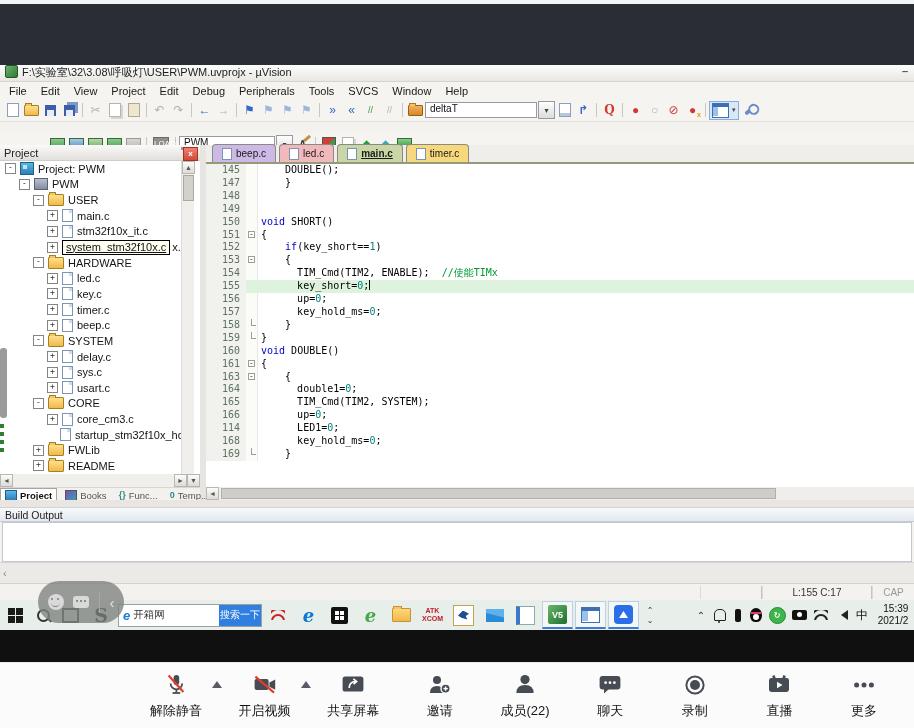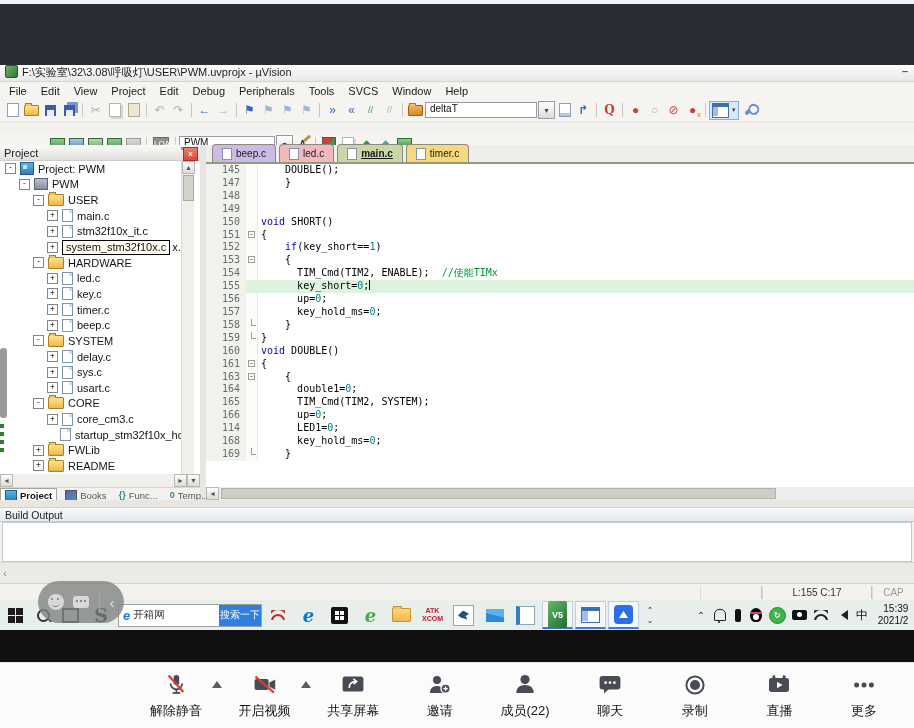--- a/index.html
+++ b/index.html
@@ -74,21 +74,21 @@
   .i-folder::before,.i-folderc::before{content:"";position:absolute;left:0;top:-3px;width:5px;height:2px;
     background:#f3c666;border:1px solid #a5801f;border-bottom:none;}
   .i-file{width:9px;height:11px;background:#fff;border:1px solid #7d94b4;margin-right:4px;flex:none;position:relative;}
   .i-file::before{content:"";position:absolute;right:0;top:0;width:3px;height:3px;background:#cfdcec;}
   .i-project{width:12px;height:11px;background:linear-gradient(#59b7e8,#2f7fb5);border:1px solid #1f5f8a;
     margin-right:4px;flex:none;position:relative;}
   .i-project::before{content:"";position:absolute;left:2px;top:2px;width:4px;height:4px;background:#bfe6f8;}
   .i-target{width:12px;height:10px;background:linear-gradient(#b9c0cf,#848ea3);border:1px solid #5a6372;
     margin-right:4px;flex:none;}
   .tree-tooltip{border:1px solid #000;background:#fffef0;padding:0 3px;height:13px;line-height:13px;
-    font-size:11px;flex:none;}
+    font-size:11px;flex:none;text-decoration:underline;}
   .tree-suffix{margin-left:2px;}
   #tree-vscroll{position:absolute;right:6px;top:16px;width:13px;height:313px;background:#f1efec;
     border-left:1px solid #dddbd6;box-sizing:border-box;}
   .sbtn{width:13px;height:13px;background:linear-gradient(#fcfcfc,#dddbd6);border:1px solid #b9b7b2;
     box-sizing:border-box;font-size:7px;color:#555;text-align:center;line-height:11px;}
   #tree-vscroll .thumb{width:11px;height:26px;margin:1px auto;background:#d3d1cc;border:1px solid #aaa8a2;box-sizing:border-box;}
   #tree-hscroll{position:absolute;left:0;top:329px;width:200px;height:13px;background:#f1efec;display:flex;}
   #tree-hscroll .track{flex:1;}
   #ptabs{position:absolute;left:0;top:342px;width:200px;height:15px;background:#f3f1ee;
     display:flex;align-items:center;font-size:9.5px;color:#555;border-top:1px solid #d8d6d1;box-sizing:border-box;}
@@ -167,21 +167,21 @@
     border-radius:1px;position:relative;}
   .tfolder::before{content:"";position:absolute;left:0;top:-3px;width:7px;height:2px;background:#f3c666;
     border:1px solid #c59335;border-bottom:none;}
   .atk{font-size:7px;font-weight:bold;color:#c0182c;line-height:8px;text-align:center;}
   .birdbox{width:19px;height:19px;border:1px solid #c2a24e;background:#fff;display:flex;align-items:center;justify-content:center;}
   .bird{width:11px;height:9px;background:#1c4f8c;clip-path:polygon(0 55%,45% 0,100% 35%,70% 60%,85% 100%,30% 80%);}
   .mail{width:18px;height:13px;background:#2a8bd8;position:relative;overflow:hidden;}
   .mail::before{content:"";position:absolute;left:-2px;top:-8px;width:22px;height:14px;
     background:#5fb1ec;transform:rotate(14deg);}
   .note{width:14px;height:17px;background:#fff;border:1px solid #8aa;border-left:4px solid #3c78c8;}
-  .keil{width:19px;height:27px;background:linear-gradient(135deg,#67b86a,#1e6e2e);border-radius:2px;
+  .keil{width:19px;height:19px;background:linear-gradient(135deg,#67b86a,#1e6e2e);border-radius:2px;
     color:#fff;font-size:9px;font-weight:bold;display:flex;align-items:center;justify-content:center;}
   .appwin{width:17px;height:14px;border:1px solid #3c6fb4;background:#fff;position:relative;}
   .appwin::before{content:"";position:absolute;left:0;top:0;width:100%;height:3px;background:#3c6fb4;}
   .appwin::after{content:"";position:absolute;left:0;top:3px;width:6px;height:10px;background:#9cc0e8;}
   .meet{width:19px;height:19px;background:#2a6fe8;border-radius:4px;display:flex;align-items:center;justify-content:center;}
   .meet i{width:9px;height:7px;background:#fff;clip-path:polygon(0 100%,50% 0,100% 100%);}
   .runbox{height:28px;display:flex;align-items:center;justify-content:center;background:rgba(255,255,255,.55);
     border:1px solid #bcd2e4;border-bottom:2px solid #3a7bd5;box-sizing:border-box;padding:0 5px;margin:0 1px;}
   .chev{font-size:8px;color:#333;line-height:7px;text-align:center;}
   .bell{width:10px;height:10px;border:1.5px solid #222;border-radius:5px 5px 1px 1px;position:relative;}

